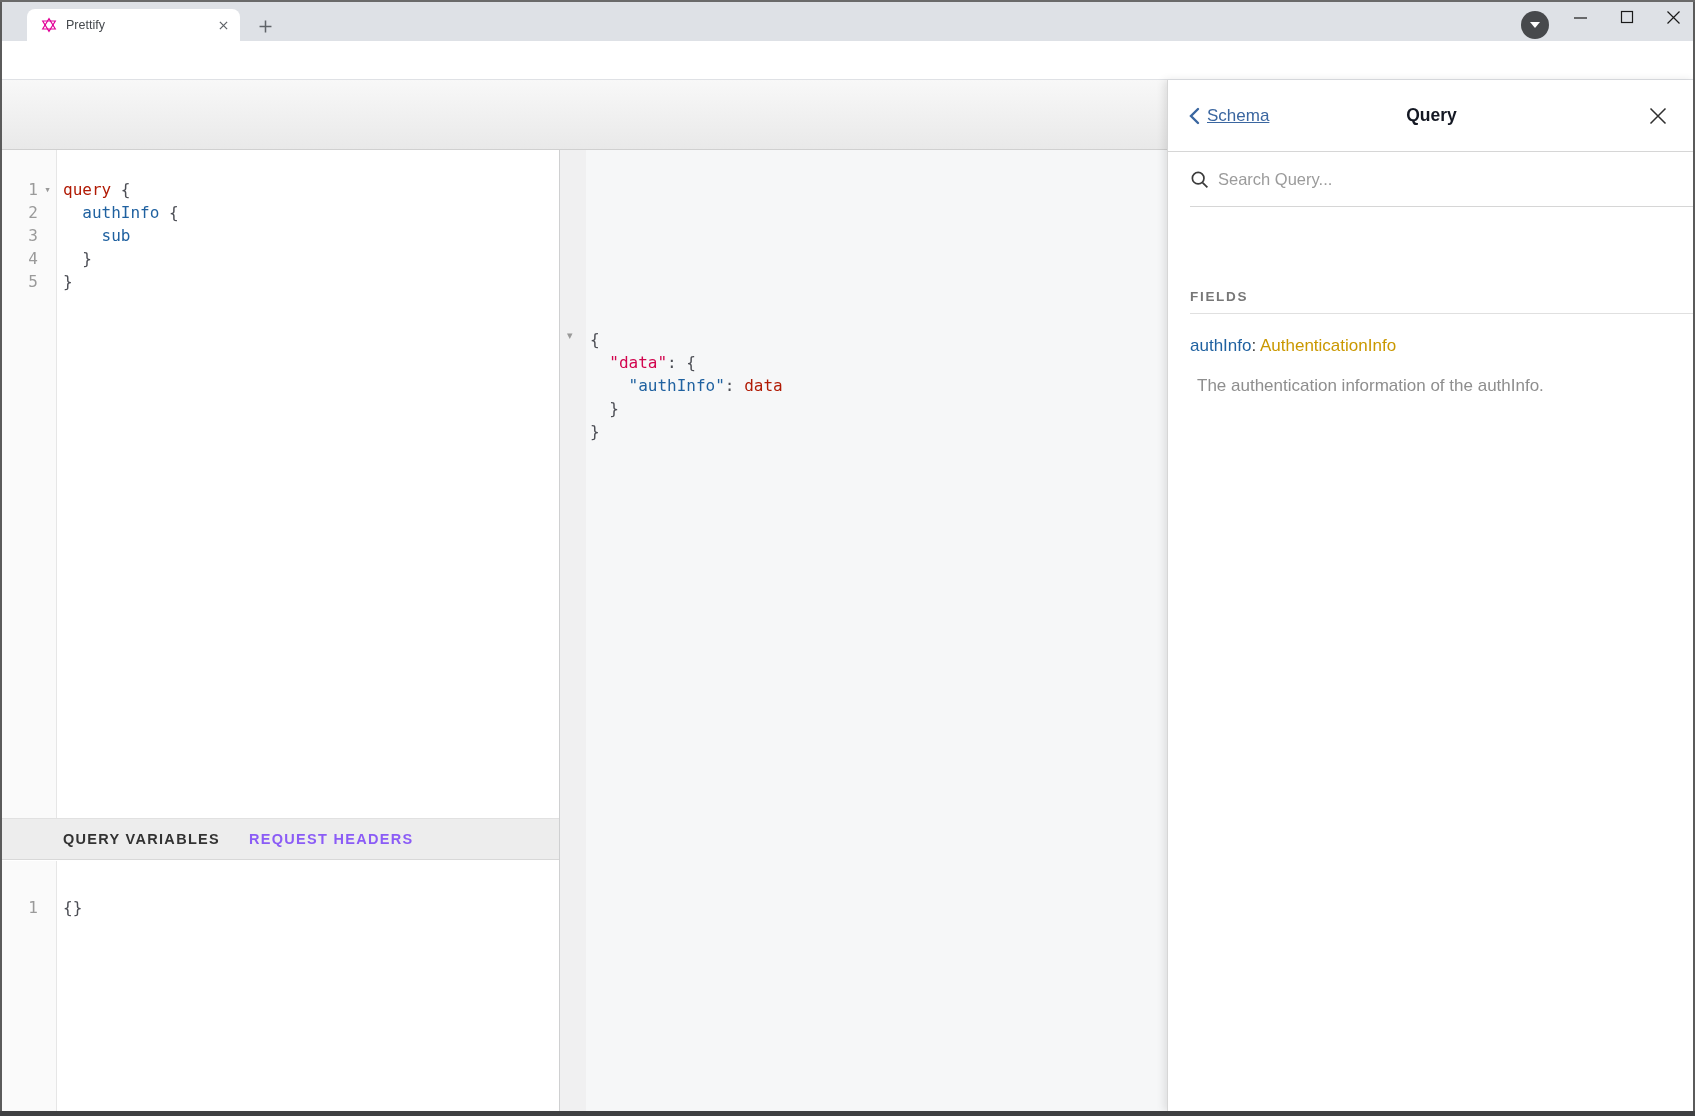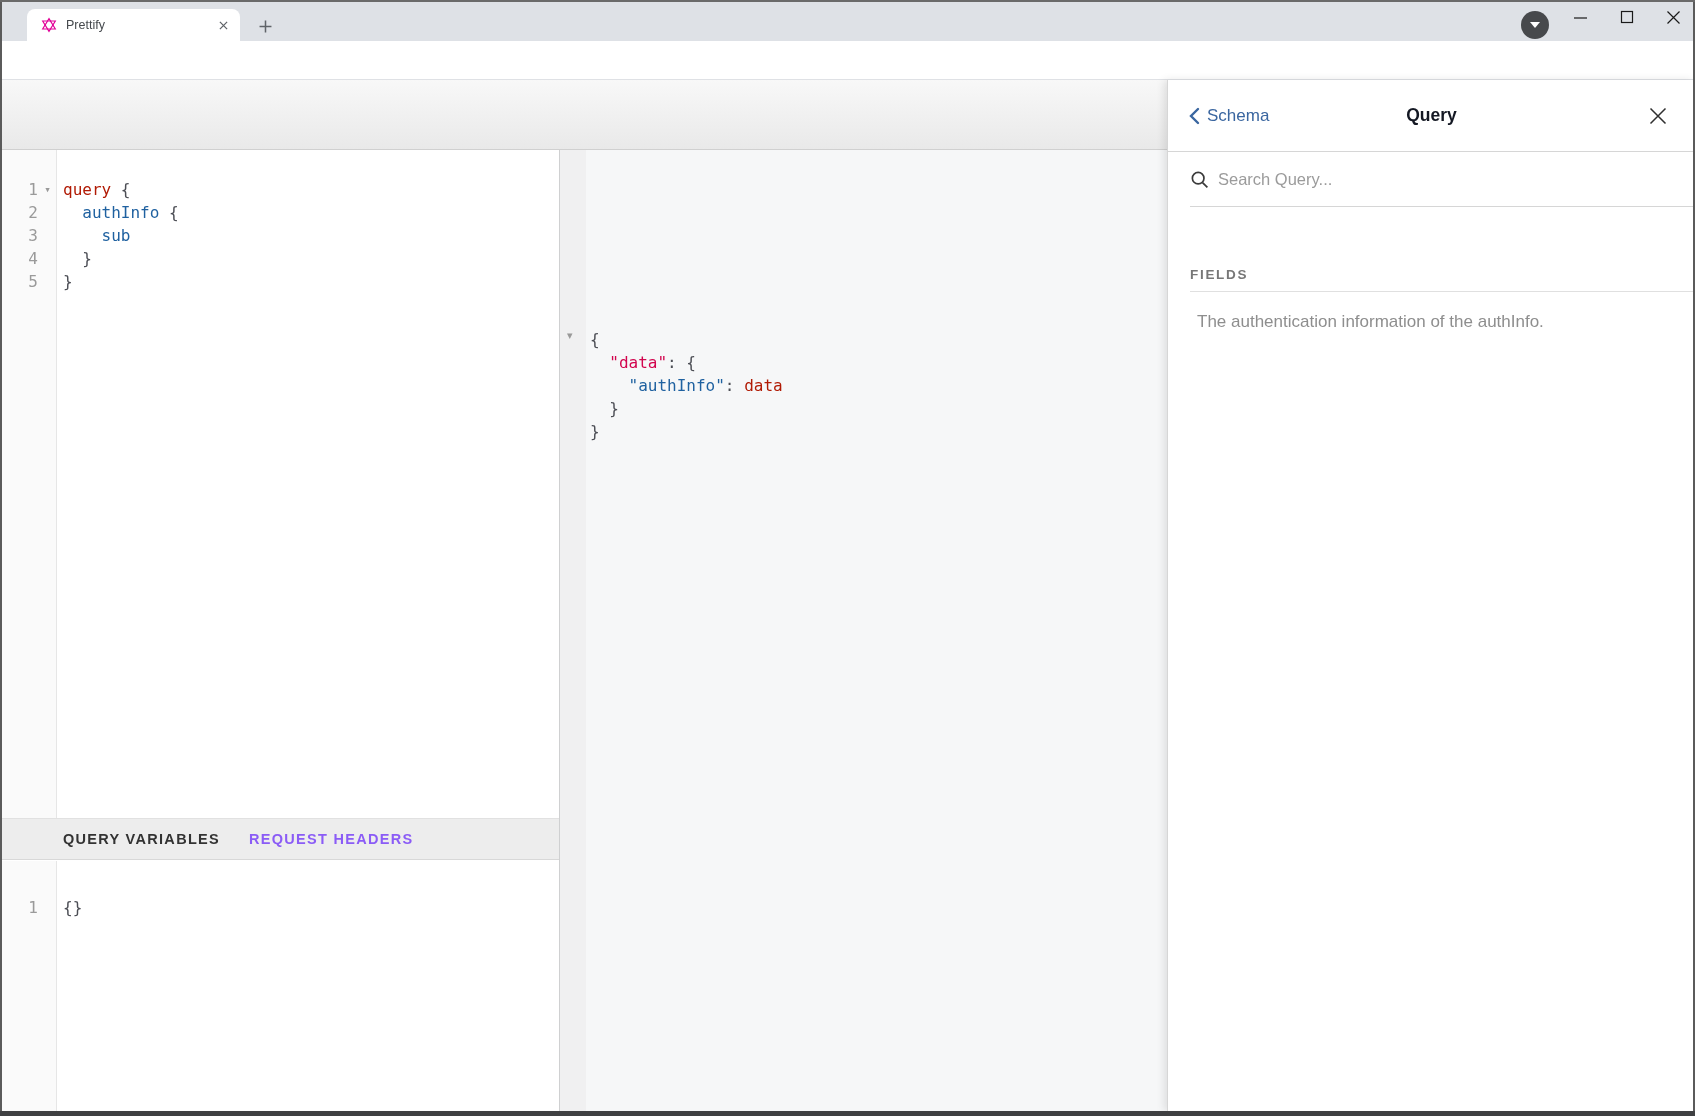--- a/index.html
+++ b/index.html
@@ -88,31 +88,31 @@
   #var-line { position:absolute; left:0; top:35px; display:flex; }
   #var-line .ln { width:38px; text-align:right; color:#9a9a9a; }
   #var-line .code { padding-left:25px; color:#4c4e55; }
 
   
   #doc-panel { left:1167px; top:80px; width:528px; height:1031px; background:#fff;
                border-left:1px solid #d6d6d6; box-shadow:-3px 0 8px rgba(0,0,0,0.10); }
   #doc-header { position:absolute; left:0; top:0; width:100%; height:72px; border-bottom:1px solid #d6d6d6;
                 display:flex; align-items:center; }
   #doc-back { display:flex; align-items:center; margin-left:20px; cursor:pointer; z-index:2;}
-  #doc-back span { font-size:17px; color:#3A66A0; margin-left:7px; }
+  #doc-back span { font-size:17px; color:#3A66A0; margin-left:7px;text-decoration:underline; }
   #doc-title { position:absolute; left:0; width:100%; text-align:center; font-size:17.5px; font-weight:bold; color:#141823; }
   #doc-close { position:absolute; right:27px; top:26px; width:20px; height:20px; cursor:pointer; }
   #doc-search-row { position:absolute; left:22px; right:0; top:72px; height:55px; border-bottom:1px solid #d6d6d6;
                     display:flex; align-items:center; }
   #doc-search-input { border:none; outline:none; background:transparent; font-size:16.5px; color:#0c4a6e;
                       margin-left:9px; width:360px; font-family:inherit; }
   #doc-search-input::placeholder { color:#9b9b9b; }
   #doc-body { position:absolute; left:22px; right:0; top:127px; }
   #doc-nodesc { margin-top:17px; font-size:17px; color:#333; }
-  #doc-fields-label { margin-top:60px; font-size:13.5px; font-weight:bold; color:#777; letter-spacing:1.7px; }
+  #doc-fields-label { margin-top:82px; font-size:13.5px; font-weight:bold; color:#777; letter-spacing:1.7px; }
   #doc-fields-sep { margin-top:9px; border-bottom:1px solid #e0e0e0; }
   #doc-field-line { margin-top:22px; font-size:17px; }
   #doc-field-name { color:#1F61A0; cursor:pointer; }
   #doc-field-colon { color:#444; }
   #doc-field-type { color:#CA9800; cursor:pointer; }
   #doc-field-desc { margin-top:20px; padding-left:7px; font-size:17px; color:#8e8e8e; }
 </style>
 </head>
 <body>
 
@@ -344,20 +344,24 @@
   <div id="doc-search-row">
     <svg width="19" height="19" viewBox="0 0 20 20" fill="none" stroke="#3a3a3a" stroke-width="1.8">
       <circle cx="8.6" cy="8.6" r="6.1"></circle>
         <path d="M13.2 13.2 L18.3 18.3"></path>
     </svg>
     <input id="doc-search-input" type="text" placeholder="Search Query..." style="">
   </div>
   <div id="doc-body">
     <div id="doc-fields-label">FIELDS</div>
     <div id="doc-fields-sep"></div>
+    <div id="doc-field-line">
+      <span id="doc-field-name">authInfo</span><span id="doc-field-colon">:</span>
+      <span id="doc-field-type">AuthenticationInfo</span>
+    </div>
     <div id="doc-field-desc">The authentication information of the authInfo.</div>
   </div>
 </div>
 
 <div class="abs" id="frame-left"></div>
 <div class="abs" id="frame-right"></div>
 <div class="abs" id="frame-top"></div>
 <div class="abs" id="frame-bottom"></div>
 
 </body></html>

